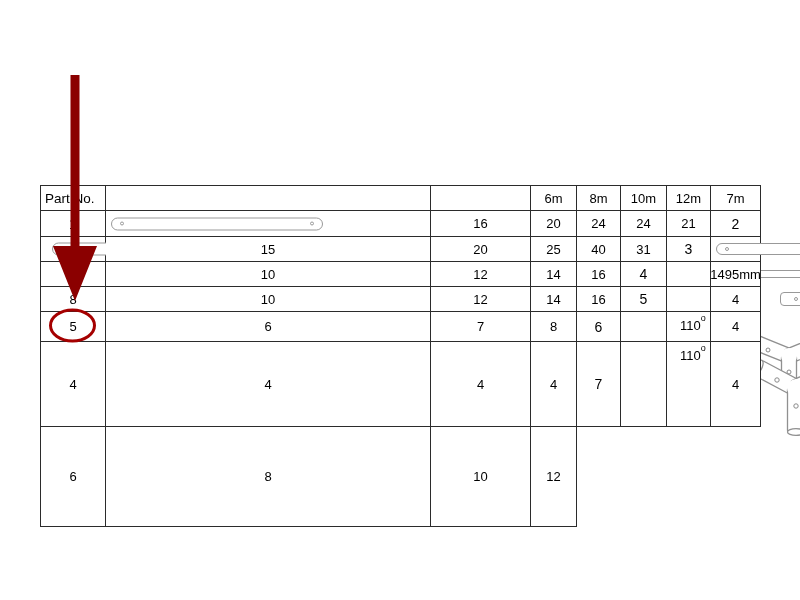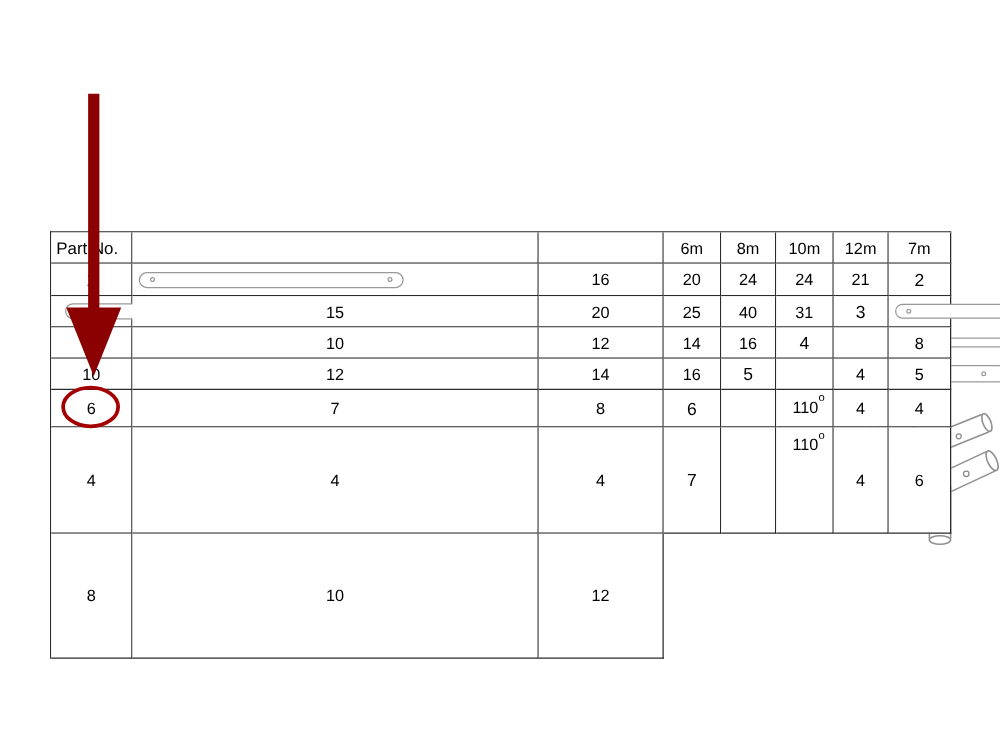--- a/index.html
+++ b/index.html
@@ -108,20 +108,24 @@
   <div class="cell">14</div>
   <div class="cell">16</div>
 
   <div class="cell part-cell">4</div>
   <div class="cell img-cell">
     <div class="bar thin" style="left:71px;width:141px;height:8px">
       <span class="hole" style="left:6px"></span>
       <span class="hole" style="right:6px"></span>
     </div>
   </div>
+  <div class="cell dim-cell">
+    <span>1495mm</span>
+      <sup class="deg"></sup>
+  </div>
   <div class="cell">8</div>
   <div class="cell">10</div>
   <div class="cell">12</div>
   <div class="cell">14</div>
   <div class="cell">16</div>
 
   <div class="cell part-cell">5</div>
   <div class="cell img-cell">
     <div class="bar bracket" style="left:113px;width:69px;height:14px">
       <span class="hole" style="left:13px"></span>

